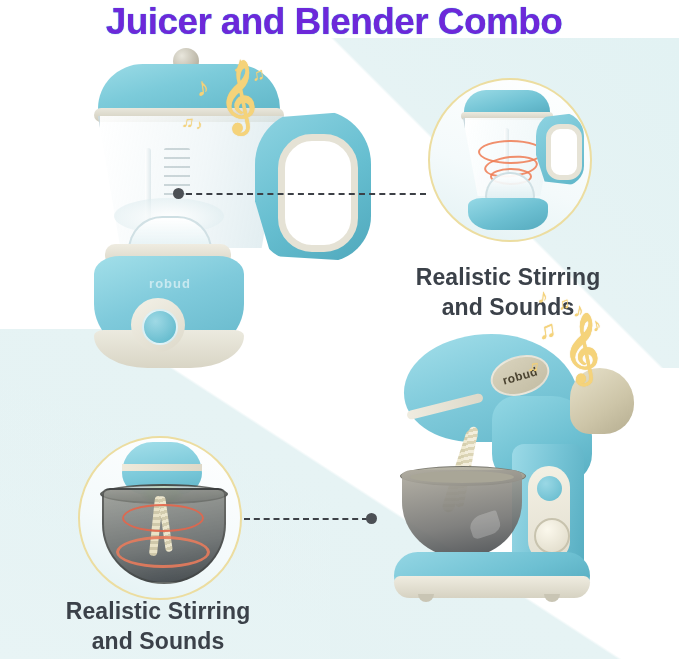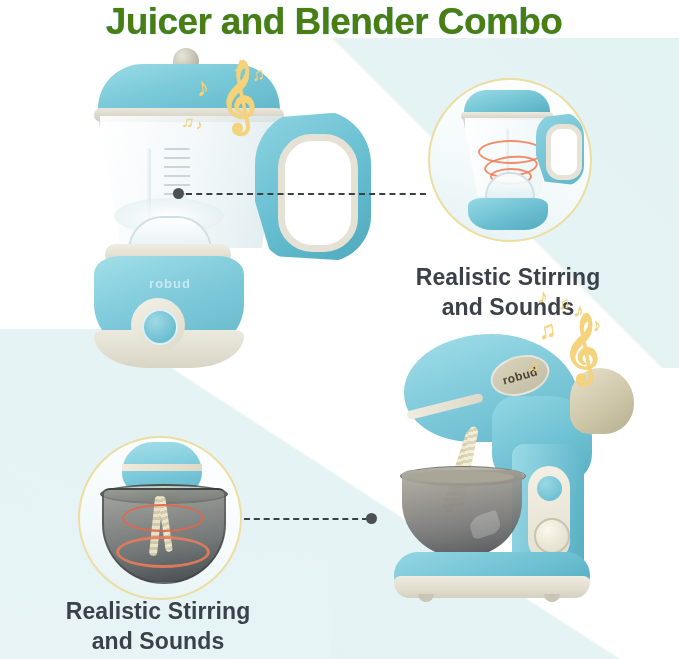--- a/index.html
+++ b/index.html
@@ -25,21 +25,21 @@
   .bg-bl-soft{
     position:absolute;left:0;bottom:0;width:330px;height:300px;
     background:linear-gradient(20deg,#e8f4f5 0%,rgba(255,255,255,0) 70%);
   }
 
   
   .title{
     position:absolute;left:0;right:11px;top:0px;height:44px;
     display:flex;align-items:center;justify-content:center;
     font-size:37px;font-weight:bold;letter-spacing:-0.6px;
-    color:#4d7c0f;
+    color:#6d28d9;
     text-shadow:0 0 1px #1aadd4;
     white-space:nowrap;
   }
 
   
   .art{position:absolute;}
 
   
   #blender{left:72px;top:48px;width:245px;height:330px;}
 

